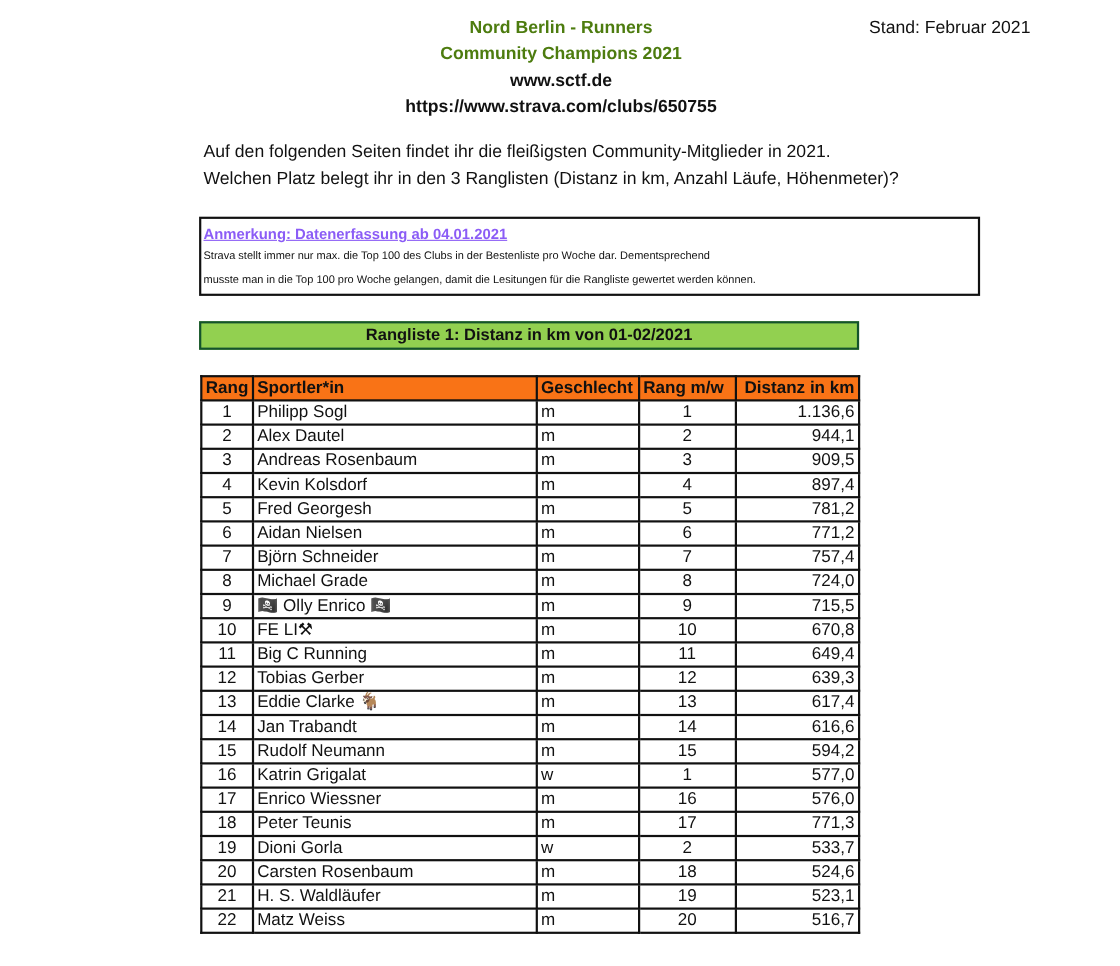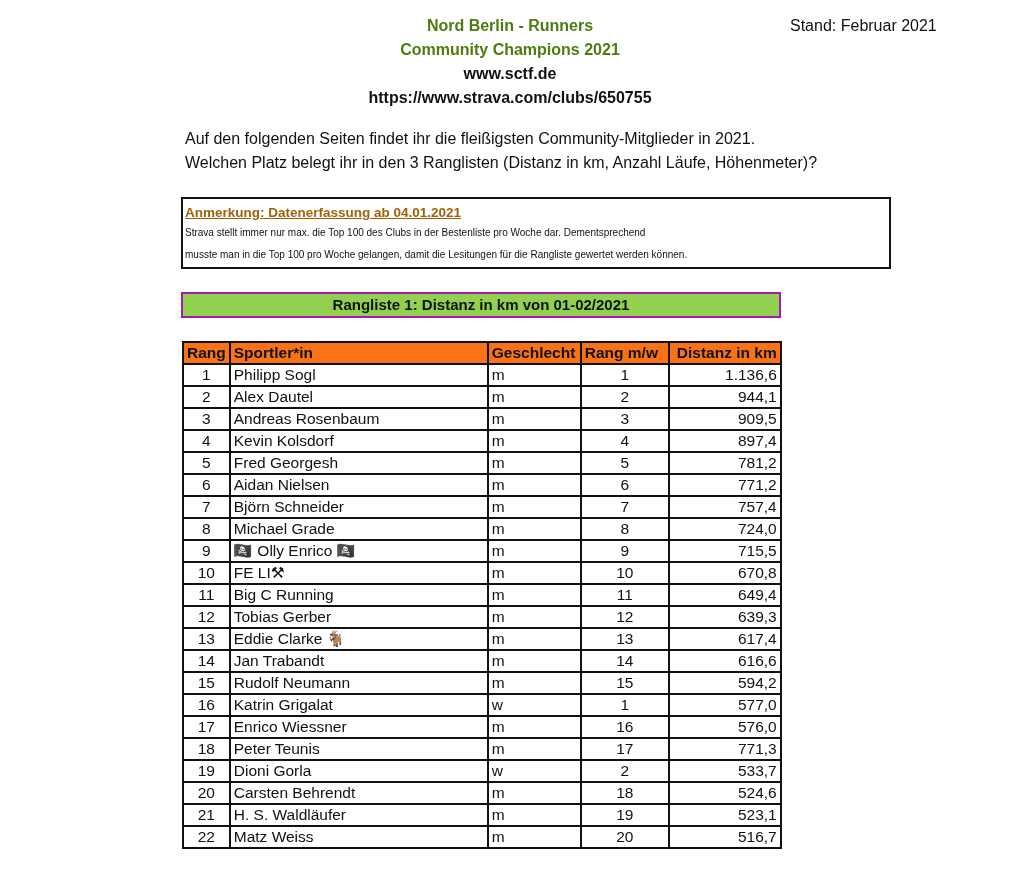--- a/index.html
+++ b/index.html
@@ -17,26 +17,26 @@
     position: absolute; left: 790px; top: 14px; font-weight: normal; font-size: 16px; line-height: 24px;
   }
   .intro {
     position: absolute; left: 185px; top: 127px; font-size: 16px; line-height: 24px;
   }
   .note-box {
     position: absolute; left: 181px; top: 197px; width: 710px; height: 72px;
     border: 2px solid #111; box-sizing: border-box; padding: 4px 2px 0 2px;
   }
   .note-title {
-    color: #a16207; font-weight: bold; font-size: 13.5px; text-decoration: underline; line-height: 19px;
+    color: #8b5cf6; font-weight: bold; font-size: 13.5px; text-decoration: underline; line-height: 19px;
   }
   .note-line { font-size: 10px; line-height: 22px; }
   .rank-title {
     position: absolute; left: 181px; top: 292px; width: 600px; height: 26px;
-    background: #92d050; border: 2px solid #a21caf; box-sizing: border-box;
+    background: #92d050; border: 2px solid #14532d; box-sizing: border-box;
     text-align: center; font-weight: bold; font-size: 15px; line-height: 22px;
   }
   table.ranking {
     position: absolute; left: 182px; top: 341px; border-collapse: collapse;
     font-size: 15.5px;
   }
   table.ranking th, table.ranking td {
     border: 2px solid #111; height: 20px; padding: 0 3px; line-height: 20px; white-space: nowrap;
   }
   table.ranking th {
@@ -213,21 +213,21 @@
       </tr>
       <tr>
         <td class="c-rang">19</td>
         <td class="c-name">Dioni Gorla</td>
         <td class="c-geschl">w</td>
         <td class="c-rmw">2</td>
         <td class="c-dist">533,7</td>
       </tr>
       <tr>
         <td class="c-rang">20</td>
-        <td class="c-name">Carsten Behrendt</td>
+        <td class="c-name">Carsten Rosenbaum</td>
         <td class="c-geschl">m</td>
         <td class="c-rmw">18</td>
         <td class="c-dist">524,6</td>
       </tr>
       <tr>
         <td class="c-rang">21</td>
         <td class="c-name">H. S. Waldläufer</td>
         <td class="c-geschl">m</td>
         <td class="c-rmw">19</td>
         <td class="c-dist">523,1</td>

